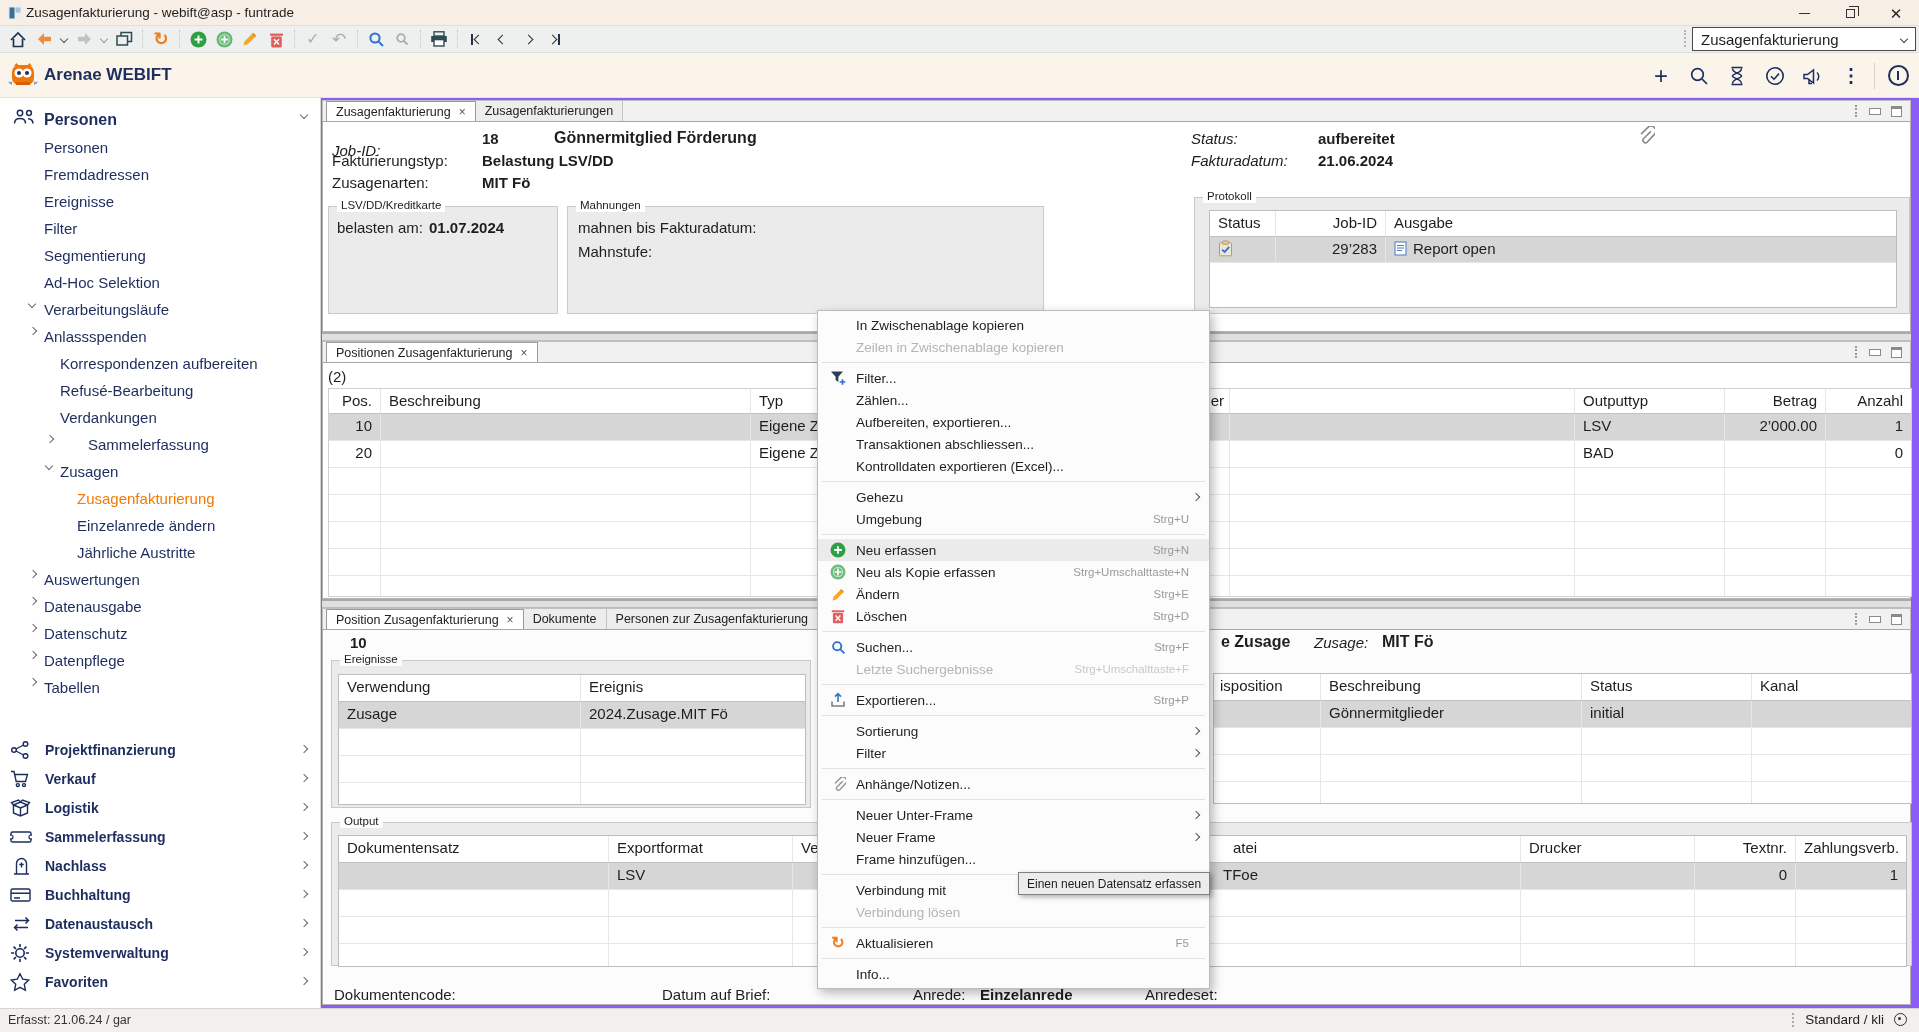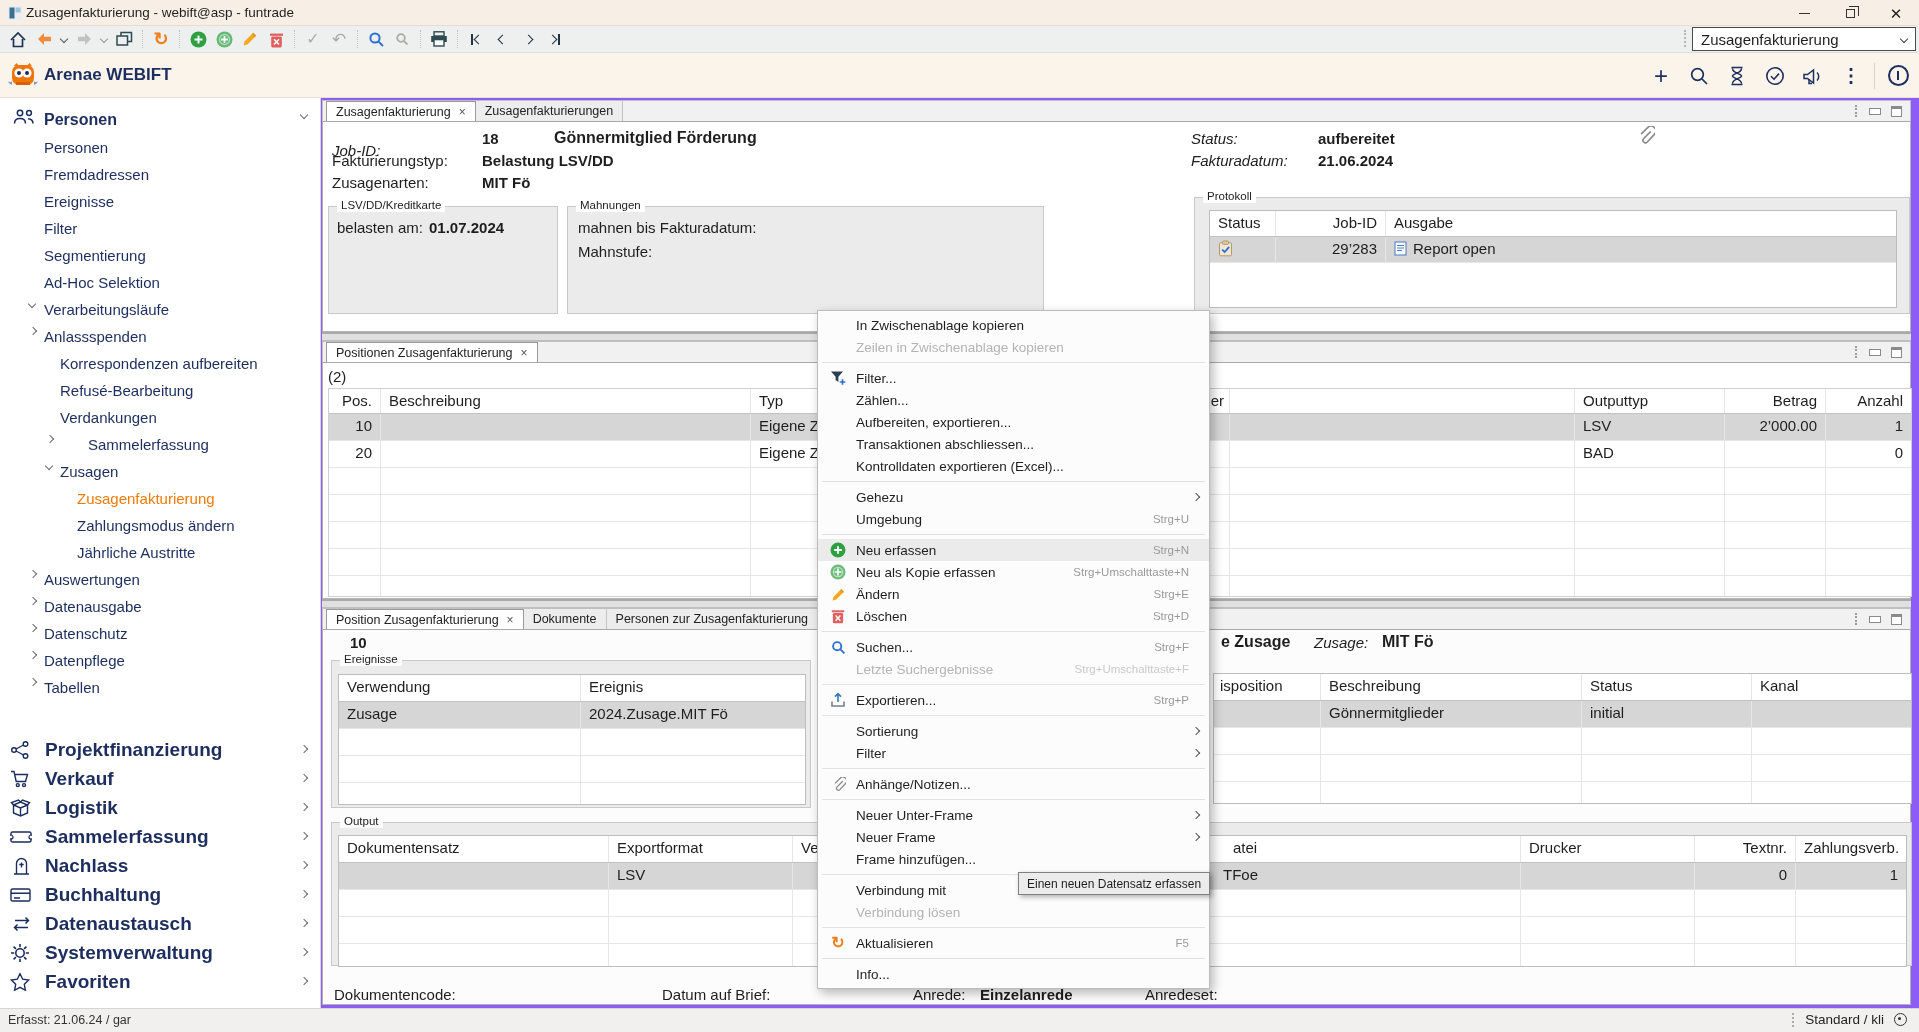--- a/index.html
+++ b/index.html
@@ -51,21 +51,21 @@
 
   
   .sidebar{position:absolute;left:0;top:98px;width:321px;height:910px;background:#fff;border-right:1px solid #d7d7d7;}
   .tree{position:absolute;left:0;top:4px;width:321px;}
   .titem{position:relative;height:27px;display:flex;align-items:flex-end;font-size:15px;color:#1c2d5e;cursor:default;}
   .titem .lbl{white-space:nowrap;}
   .titem .tich{position:absolute;top:10px;}
   .thead .lbl{font-weight:bold;font-size:16px;}
   .sel-orange{color:#f07b05;}
   .sections{position:absolute;left:0;top:637px;width:321px;}
-  .sitem{position:relative;height:29px;display:flex;align-items:center;font-size:19px;font-weight:bold;color:#1c2d5e;}
+  .sitem{position:relative;height:29px;display:flex;align-items:center;font-size:14px;font-weight:bold;color:#1c2d5e;}
   .sitem .sico{position:absolute;left:10px;top:50%;transform:translateY(-50%);display:flex;}
   .sitem .lbl{margin-left:45px;}
   .rchev{position:absolute;right:14px;top:50%;margin-top:-4px;}
 
   
   .strip{position:absolute;background:#f1f1f1;border:1px solid #c0c0c0;border-bottom:1px solid #a8a8a8;display:flex;align-items:flex-end;}
   .tab{height:100%;display:flex;align-items:center;padding:0 9px;font-size:12.5px;border-right:1px solid #c4c4c4;background:#ededed;color:#222;white-space:nowrap;}
   .tab.active{background:#fff;border:1px solid #9a9a9a;border-bottom:none;}
   .tab .x{margin-left:8px;color:#555;font-size:12px;}
   .pcorner{position:absolute;right:8px;top:50%;transform:translateY(-50%);display:flex;align-items:center;}
@@ -379,21 +379,21 @@
           <span class="lbl" style="margin-left:88px">Sammelerfassung</span>
         </div>
       <div class="titem">
           <span class="tich ch d" style="left:46px"></span>
           <span class="lbl" style="margin-left:60px">Zusagen</span>
         </div>
       <div class="titem">
           <span class="lbl sel-orange" style="margin-left:77px">Zusagenfakturierung</span>
         </div>
       <div class="titem">
-          <span class="lbl" style="margin-left:77px">Zahlungsmodus ändern</span>
+          <span class="lbl" style="margin-left:77px">Einzelanrede ändern</span>
         </div>
       <div class="titem">
           <span class="lbl" style="margin-left:77px">Jährliche Austritte</span>
         </div>
       <div class="titem">
           <span class="tich ch r" style="left:30px"></span>
           <span class="lbl" style="margin-left:44px">Auswertungen</span>
         </div>
       <div class="titem">
           <span class="tich ch r" style="left:30px"></span>

